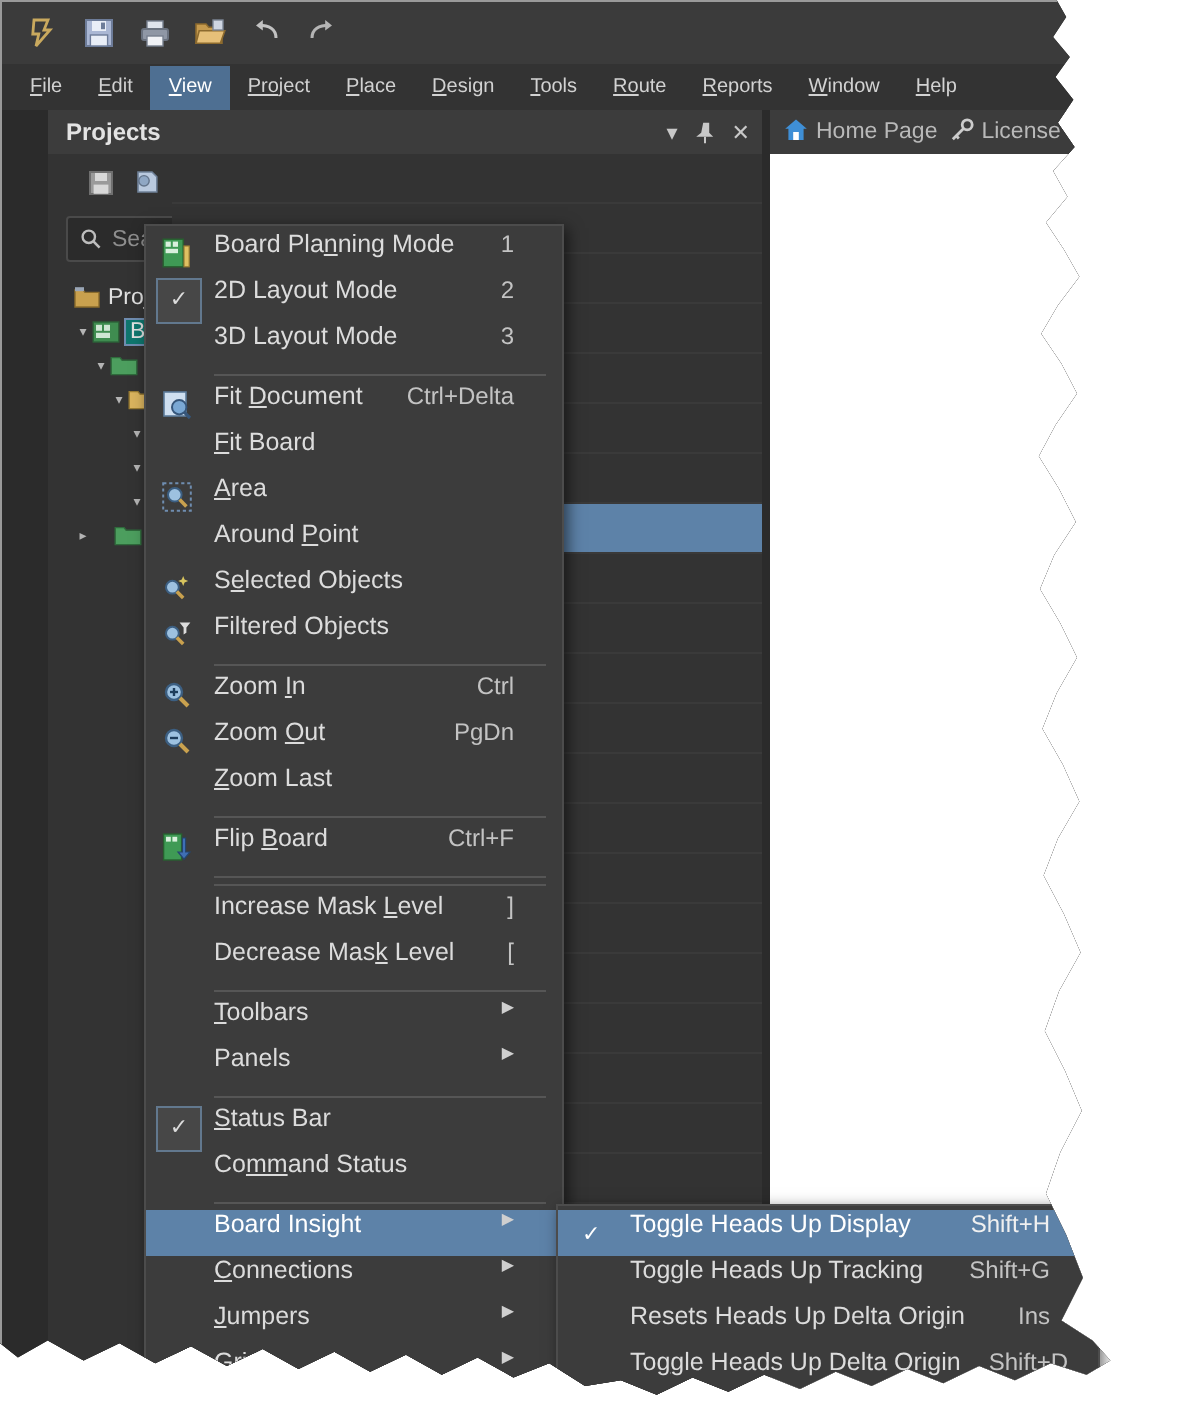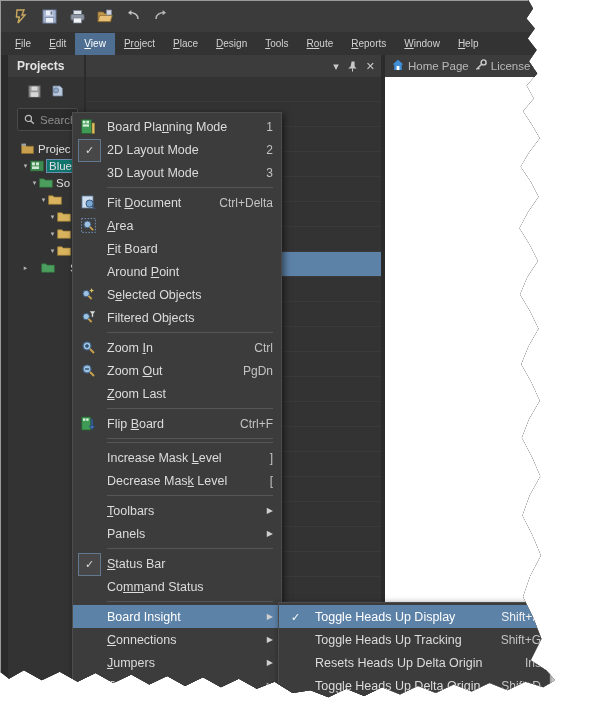--- a/index.html
+++ b/index.html
@@ -77,21 +77,21 @@
   .mb-item.active{background:#4e6f92;color:#ffffff;}
   .u{text-decoration:underline;}
 
   
   #body-area{
     position:absolute;left:0;top:55px;width:597px;height:658px;background:#2b2b2b;
   }
 
   
   #projects-panel{
-    position:absolute;left:8px;top:0;width:76px;height:658px;background:#333333;
+    position:absolute;left:24px;top:0;width:76px;height:658px;background:#333333;
   }
   #projects-title{
     height:22px;background:#3c3c3c;display:flex;align-items:center;
     padding-left:9px;font-size:12px;font-weight:bold;color:#e3e3e3;
   }
   #projects-toolbar{height:28px;display:flex;align-items:center;gap:10px;padding-left:20px;}
   #search-wrap{margin:3px 6px 0 9px;}
   #search-box{
     height:21px;background:#2b2b2b;border:1px solid #4a4a4a;border-radius:2px;
     display:flex;align-items:center;padding-left:6px;gap:5px;
@@ -129,22 +129,22 @@
   .tabitem{display:flex;align-items:center;gap:4px;white-space:nowrap;}
 
   
   #view-menu{
     position:absolute;left:72px;top:57px;width:208px;
     background:#3c3c3c;border:1px solid #4c4c4c;z-index:40;
     box-shadow:2px 2px 7px rgba(0,0,0,.55);
     padding:2px 0;
   }
   .mi{
-    position:relative;height:23px;display:flex;align-items:center;
-    font-size:12.5px;color:#dcdcdc;padding-left:34px;padding-right:8px;white-space:nowrap;
+    position:relative;height:23px;display:flex;
+    font-size:12.5px;color:#dcdcdc;padding-left:34px;padding-right:24px;white-space:nowrap;
   }
   .mi.hl{background:#5d82a8;color:#ffffff;}
   .mi .shortcut{margin-left:auto;color:#c3c3c3;font-size:12px;padding-left:14px;}
   .mi.hl .shortcut{color:#f0f0f0;}
   .mi .arrow{margin-left:auto;font-size:8px;color:#cfcfcf;padding-left:12px;}
   .mi .ico{
     position:absolute;left:7px;top:50%;transform:translateY(-50%);
     width:16px;height:16px;display:flex;align-items:center;justify-content:center;
   }
   .mi .chk{
@@ -420,31 +420,31 @@
             <svg width="15" height="15" viewBox="0 0 15 15">
               <rect x="1" y="1" width="11" height="12" fill="#cfdff0" stroke="#5d7c9c" stroke-width=".8"></rect>
               <circle cx="8.6" cy="8.6" r="3.6" fill="#7aa8d4" stroke="#36567a" stroke-width="1"></circle>
               <line x1="11.2" y1="11.2" x2="14" y2="14" stroke="#36567a" stroke-width="1.6"></line>
             </svg>
           </span>
           <span>Fit <span class="u">D</span>ocument</span>
           <span class="shortcut">Ctrl+Delta</span>
         </div>
         <div class="mi">
+          <span><span class="u">F</span>it Board</span>
+        </div>
+        <div class="mi">
           <span class="ico">
             <svg width="15" height="15" viewBox="0 0 15 15">
               <rect x="0.6" y="0.6" width="13.8" height="13.8" fill="none" stroke="#6f8db0" stroke-width="1" stroke-dasharray="1.6 1.4"></rect>
               <circle cx="6.4" cy="6.4" r="3.4" fill="#9dc1e0" stroke="#3c5f82" stroke-width="1"></circle>
               <line x1="8.8" y1="8.8" x2="12.2" y2="12.2" stroke="#c9a14e" stroke-width="1.8"></line>
             </svg>
           </span>
           <span><span class="u">A</span>rea</span>
-        </div>
-        <div class="mi">
-          <span><span class="u">F</span>it Board</span>
         </div>
         <div class="mi">
           <span>Around <span class="u">P</span>oint</span>
         </div>
         <div class="mi">
           <span class="ico">
             <svg width="15" height="15" viewBox="0 0 15 15">
               <circle cx="5.2" cy="6.6" r="3.2" fill="#9dc1e0" stroke="#3c5f82" stroke-width="1"></circle>
               <line x1="7.4" y1="8.8" x2="10.6" y2="12" stroke="#c9a14e" stroke-width="1.8"></line>
               <path d="M10.6 1 l0.7 1.8 1.8 0.7 -1.8 0.7 -0.7 1.8 -0.7 -1.8 -1.8 -0.7 1.8 -0.7 Z" fill="#d8c45e"></path>

